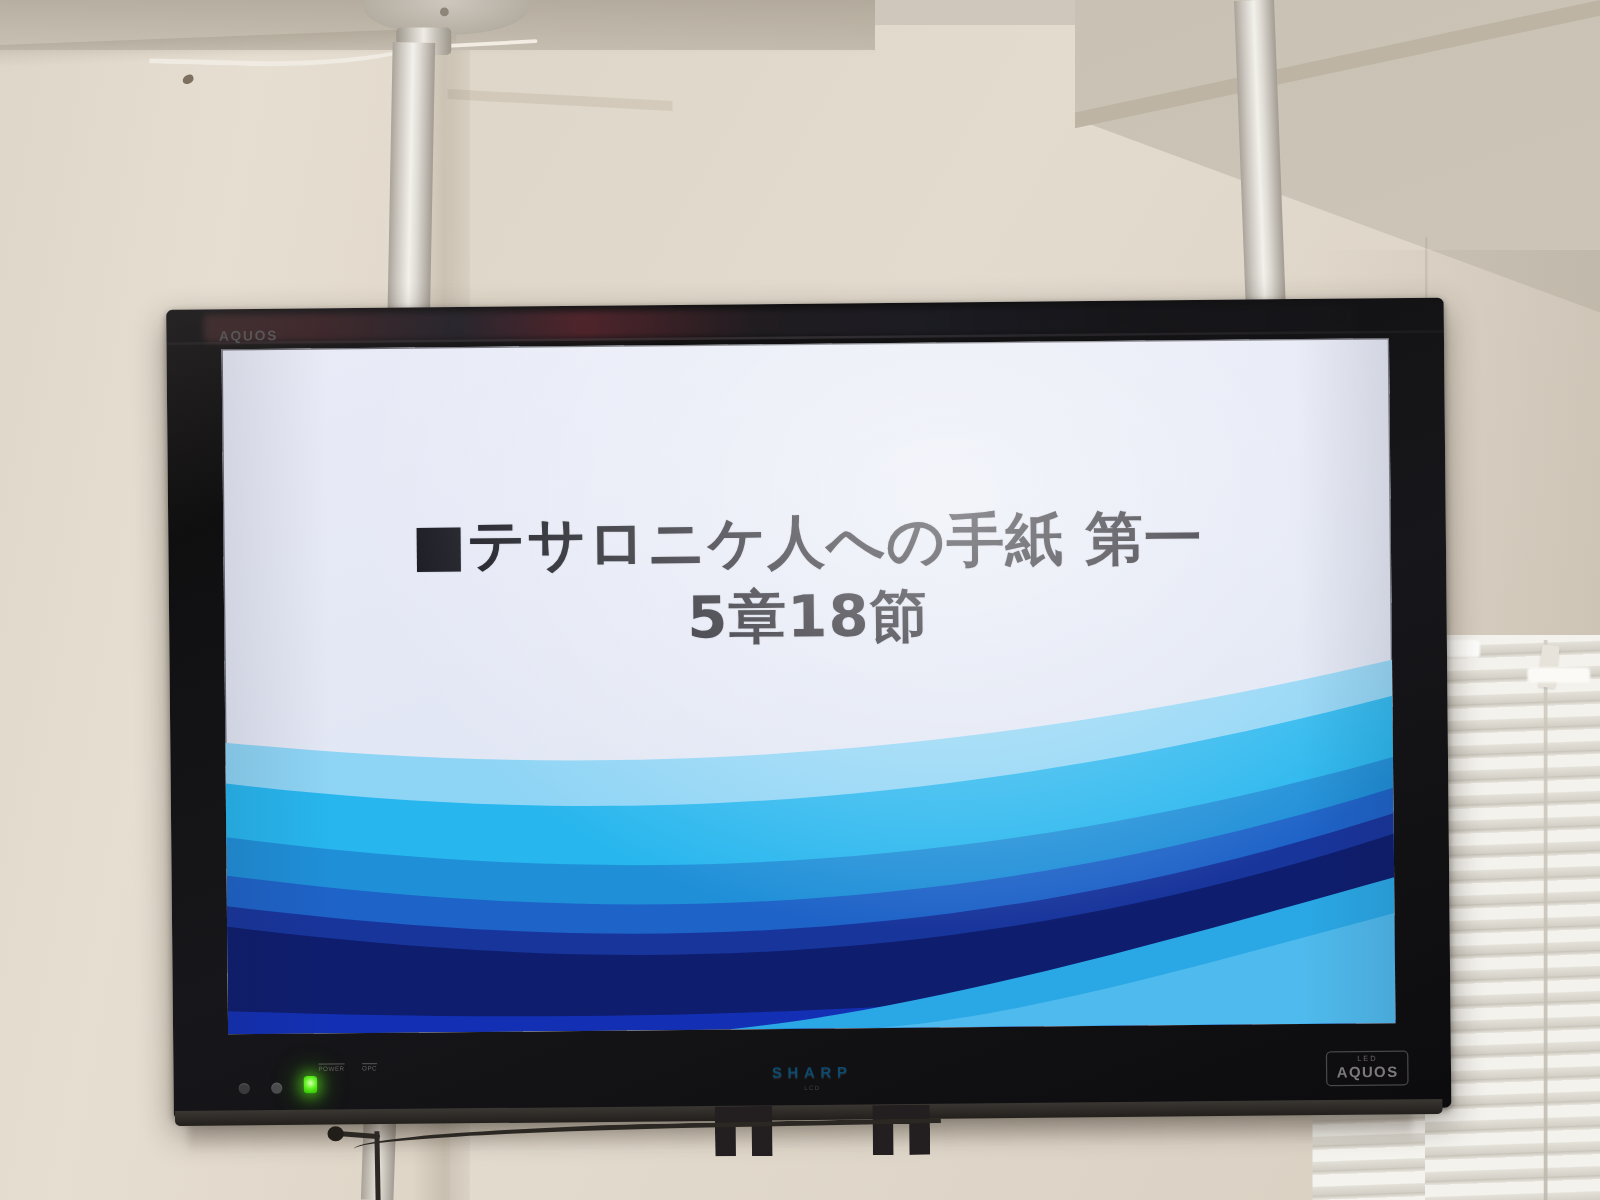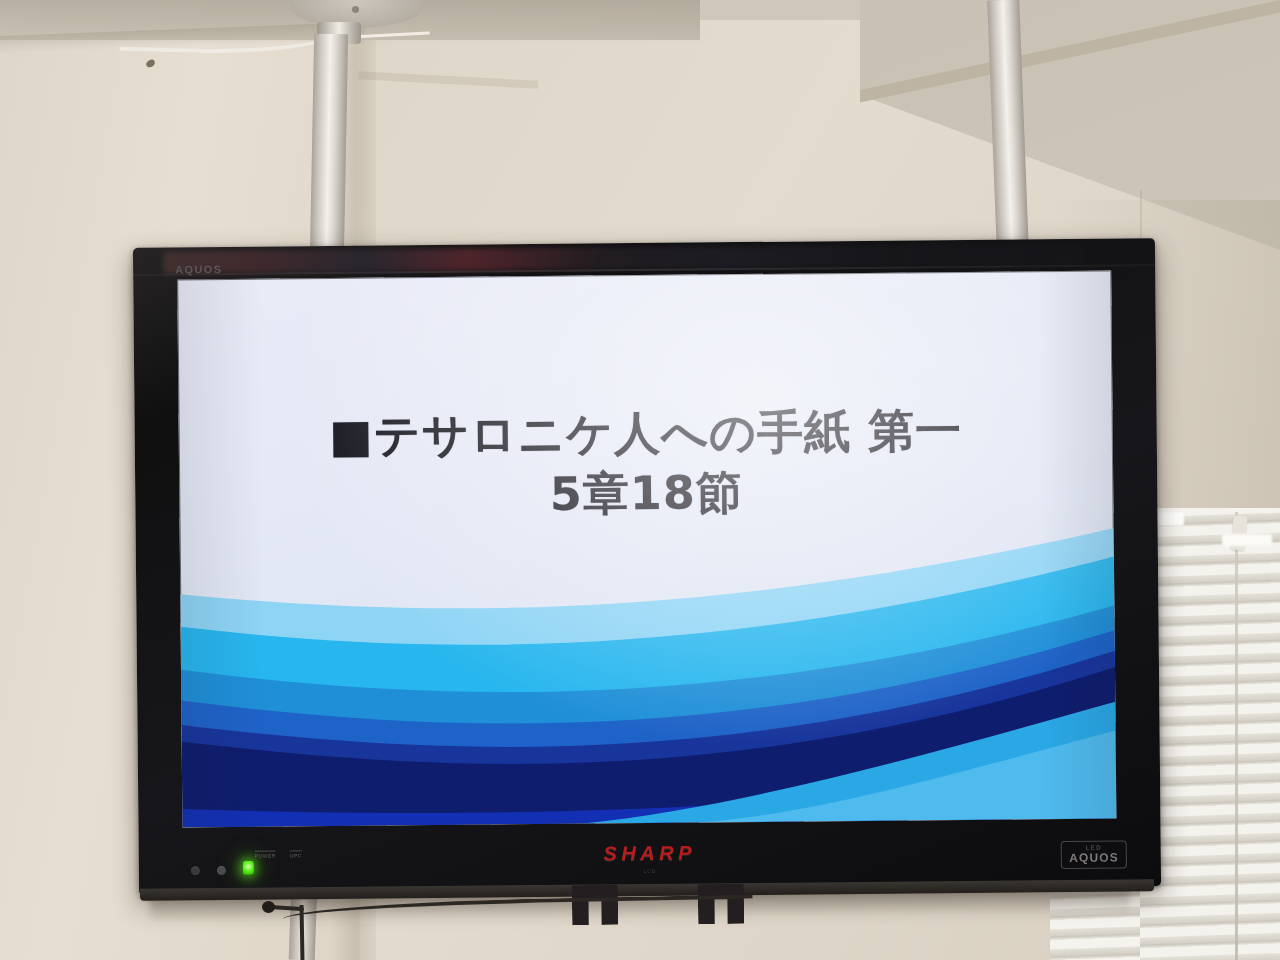--- a/index.html
+++ b/index.html
@@ -180,24 +180,23 @@
     position:absolute; left:0; top:26px; width:100%; height:2px;
     background:linear-gradient(90deg,rgba(120,110,120,.10),rgba(190,180,190,.16),rgba(120,110,120,.08));
   }
   .tv-logo-aquos {
     position:absolute; left:42px; top:16px;
     font-size:11px; letter-spacing:1.4px; font-weight:bold;
     color:#5c5a5c; opacity:.9;
   }
   .tv-logo-sharp {
     position:absolute; left:50%; transform:translateX(-50%); bottom:26px;
-    font-size:20px; letter-spacing:4.5px; font-weight:bold;
-    color:#b91c1c;
+    font-size:12px; letter-spacing:4.5px; font-weight:bold;
+    color:#0c4a6e;
     text-shadow:0 1px 1px rgba(255,255,255,.12);
-    font-style:italic;
   }
   .tv-logo-sharp-sub {
     position:absolute; left:50%; transform:translateX(-50%); bottom:17px;
     font-size:5px; letter-spacing:1px; color:#434143;
   }
   .tv-badge {
     position:absolute; right:34px; bottom:18px;
     border:1px solid #4a4748; border-radius:4px;
     padding:3px 7px 4px; text-align:center; line-height:1;
   }

